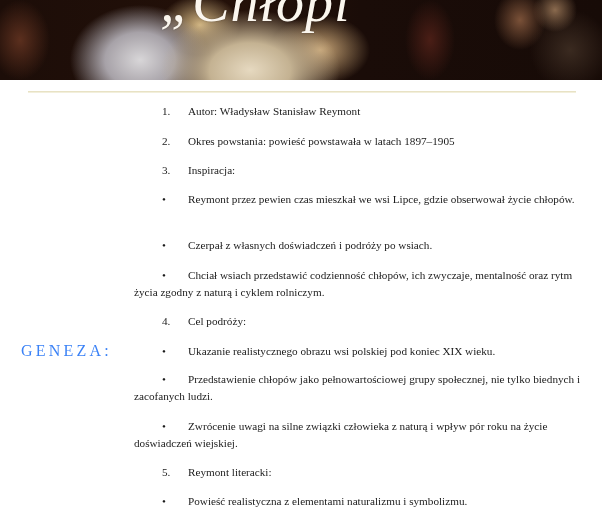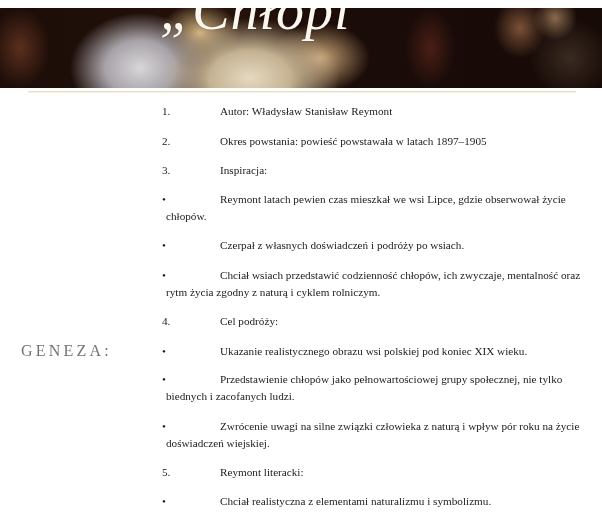--- a/index.html
+++ b/index.html
@@ -2,21 +2,21 @@
 <html><head>
 <meta charset="utf-8">
 <style>
   html, body { margin: 0; padding: 0; }
   body {
     width: 602px; height: 520px; overflow: hidden; background: #ffffff;
     font-family: "Liberation Serif", "DejaVu Serif", serif; color: #1a1a1a;
     position: relative;
   }
   .hero {
-    position: absolute; left: 0; top: 8px; width: 602px; height: 80px; overflow: hidden;
+    position: absolute; left: 0; top: 0; width: 602px; height: 80px; overflow: hidden;
     background:
       radial-gradient(ellipse 90px 60px at 250px 70px, #e6d9c0 0%, #c4b292 45%, rgba(120,90,60,0) 100%),
       radial-gradient(ellipse 70px 55px at 140px 60px, #d8d6d8 0%, #a7a2a8 50%, rgba(80,70,70,0) 100%),
       radial-gradient(ellipse 50px 35px at 320px 50px, #c9a677 0%, rgba(120,80,40,0) 100%),
       radial-gradient(ellipse 40px 30px at 200px 25px, #d2b581 0%, rgba(120,90,50,0) 100%),
       radial-gradient(ellipse 26px 30px at 520px 20px, #7a5138 0%, rgba(60,30,20,0) 100%),
       radial-gradient(ellipse 22px 22px at 555px 10px, #8a6a4e 0%, rgba(60,30,20,0) 100%),
       radial-gradient(ellipse 40px 40px at 570px 50px, #3a2a20 0%, rgba(20,10,10,0) 100%),
       radial-gradient(ellipse 25px 40px at 430px 40px, #4a1e16 0%, rgba(30,10,8,0) 100%),
       radial-gradient(ellipse 30px 40px at 20px 40px, #5b2f1e 0%, rgba(30,10,8,0) 100%),
@@ -27,29 +27,29 @@
     font-family: "Liberation Serif", "DejaVu Serif", serif; font-style: italic;
     font-size: 56px; color: #fbf6ee; letter-spacing: 1px; white-space: nowrap;
     text-shadow: 0 0 2px rgba(0,0,0,0.3);
   }
   .divider {
     position: absolute; left: 28px; top: 91px; width: 548px; height: 1px;
     background: #e8e2c4; border-bottom: 1px solid #f2efdc;
   }
   .section-label {
     position: absolute; left: 21px; top: 342px;
-    font-size: 16px; letter-spacing: 3.2px; color: #737373;
+    font-size: 16px; letter-spacing: 3.2px; color: #3b82f6;
   }
   .content {
     position: absolute; left: 134px; top: 103px; width: 450px;
     font-size: 11.2px; line-height: 16.5px;
   }
   .item { position: relative; margin: 0; }
   .item .marker { position: absolute; left: 28px; top: 0; }
-  .item .text { display: block; text-indent: 54px; margin-left: 32px; }
+  .item .text { display: block; text-indent: 54px; }
   .num .text { text-indent: 54px; }
 </style>
 </head>
 <body>
 
 <div class="hero">
   <div class="hero-title">„Chłopi</div>
 </div>
 
 <div class="divider"></div>
@@ -64,21 +64,21 @@
     <div class="item num" style="position: absolute; top: 30px; left: 0px; width: 450px;">
       <span class="marker">2.</span>
       <span class="text">Okres powstania: powieść powstawała w latach 1897–1905</span>
     </div>
     <div class="item num" style="position: absolute; top: 59px; left: 0px; width: 450px;">
       <span class="marker">3.</span>
       <span class="text">Inspiracja:</span>
     </div>
     <div class="item bul" style="position: absolute; top: 88px; left: 0px; width: 450px;">
       <span class="marker">•</span>
-      <span class="text">Reymont latach pewien czas mieszkał we wsi Lipce, gdzie obserwował życie chłopów.</span>
+      <span class="text">Reymont przez pewien czas mieszkał we wsi Lipce, gdzie obserwował życie chłopów.</span>
     </div>
     <div class="item bul" style="position: absolute; top: 134px; left: 0px; width: 450px;">
       <span class="marker">•</span>
       <span class="text">Czerpał z własnych doświadczeń i podróży po wsiach.</span>
     </div>
     <div class="item bul" style="position: absolute; top: 164px; left: 0px; width: 450px;">
       <span class="marker">•</span>
       <span class="text">Chciał wsiach przedstawić codzienność chłopów, ich zwyczaje, mentalność oraz rytm życia zgodny z naturą i cyklem rolniczym.</span>
     </div>
     <div class="item num" style="position: absolute; top: 210px; left: 0px; width: 450px;">
@@ -96,15 +96,15 @@
     <div class="item bul" style="position: absolute; top: 315px; left: 0px; width: 450px;">
       <span class="marker">•</span>
       <span class="text">Zwrócenie uwagi na silne związki człowieka z naturą i wpływ pór roku na życie doświadczeń wiejskiej.</span>
     </div>
     <div class="item num" style="position: absolute; top: 361px; left: 0px; width: 450px;">
       <span class="marker">5.</span>
       <span class="text">Reymont literacki:</span>
     </div>
     <div class="item bul" style="position: absolute; top: 390px; left: 0px; width: 450px;">
       <span class="marker">•</span>
-      <span class="text">Chciał realistyczna z elementami naturalizmu i symbolizmu.</span>
+      <span class="text">Powieść realistyczna z elementami naturalizmu i symbolizmu.</span>
     </div>
   </div>
 
 </body></html>

